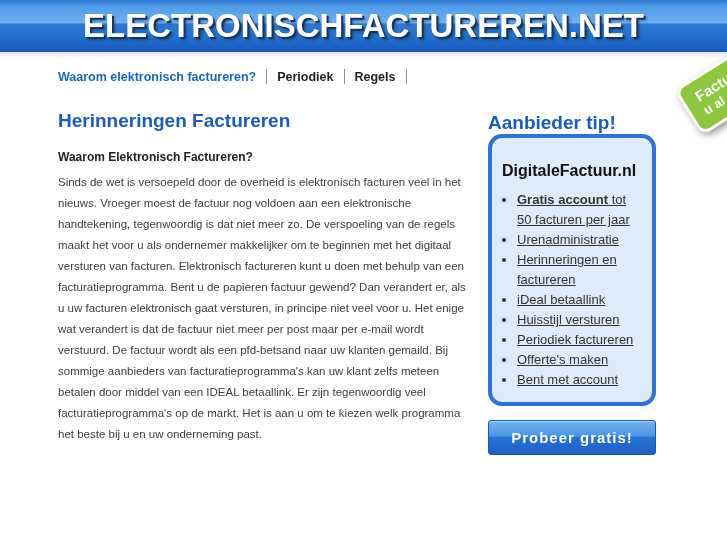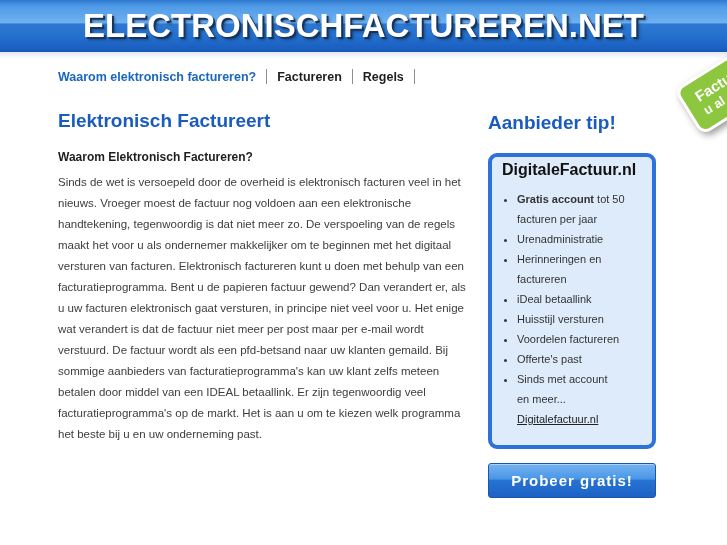--- a/index.html
+++ b/index.html
@@ -44,25 +44,25 @@
   
   main{display:flex;padding:26px 0 0 58px;gap:18px;}
   .content{width:412px;}
   .content h2{color:#1a5cbe;font-size:19px;margin:0 0 18px;}
   .content p{font-size:11.5px;line-height:21px;color:#3d3d3d;margin:0 0 14px;}
   .content h3{font-size:12px;margin:16px 0 8px;color:#1e1e1e;}
   
   aside{width:168px;}
   aside h2{color:#1a5cbe;font-size:19px;margin:2px 0 0;}
   .tip-box{
-    border:4px solid #2d72d9;background:#ddebfb;border-radius:9px;
-    padding:0 8px 12px 10px;box-sizing:border-box;width:168px;margin-top:19px;
+    border:4px solid #2d72d9;background:#ddebfb;border-radius:14px;
+    padding:20px 8px 12px 10px;box-sizing:border-box;width:168px;
   }
   .tip-box h3{font-size:16px;margin:4px 0 10px;color:#111111;}
-  .tip-box ul{margin:0;padding-left:15px;font-size:11px;color:#333333;}
+  .tip-box ul{margin:0;padding-left:15px;font-size:13px;color:#333333;text-decoration:underline;}
   .tip-box li{line-height:20px;}
   .more{font-size:11px;color:#333333;margin:0 0 4px 15px;line-height:20px;}
   .more a{color:#222222;text-decoration:underline;cursor:pointer;}
   
   .cta{
     display:block;width:168px;margin-top:14px;padding:8px 16px;
     border:1px solid #1a55ae;border-radius:3px;
     background:linear-gradient(180deg,#74b3f2 0%,#4a96e6 45%,#2573d3 50%,#1d61c5 100%);
     color:#ffffff;font-weight:bold;font-size:15px;letter-spacing:1px;
     font-family:"Liberation Sans",sans-serif;cursor:pointer;
@@ -78,47 +78,43 @@
 <div class="banner-edge"></div>
 
 <div class="badge">
   <div class="l1">Factureert</div>
   <div class="l2">u al digitaal?</div>
 </div>
 
 <nav>
   <a class="active">Waarom elektronisch factureren?</a>
   <span class="sep"></span>
-  <a>Factureren</a>
+  <a>Periodiek</a>
   <span class="sep"></span>
   <a>Regels</a>
   <span class="sep"></span>
 </nav>
 
 <main>
   <section class="content">
-    <h2>Elektronisch Factureert</h2>
+    <h2>Herinneringen Factureren</h2>
     <h3>Waarom Elektronisch Factureren?</h3>
     <p>Sinds de wet is versoepeld door de overheid is elektronisch facturen veel in het nieuws. Vroeger moest de factuur nog voldoen aan een elektronische handtekening, tegenwoordig is dat niet meer zo. De verspoeling van de regels maakt het voor u als ondernemer makkelijker om te beginnen met het digitaal versturen van facturen. Elektronisch factureren kunt u doen met behulp van een facturatieprogramma. Bent u de papieren factuur gewend? Dan verandert er, als u uw facturen elektronisch gaat versturen, in principe niet veel voor u. Het enige wat verandert is dat de factuur niet meer per post maar per e-mail wordt verstuurd. De factuur wordt als een pfd-betsand naar uw klanten gemaild. Bij sommige aanbieders van facturatieprogramma's kan uw klant zelfs meteen betalen door middel van een IDEAL betaallink. Er zijn tegenwoordig veel facturatieprogramma's op de markt. Het is aan u om te kiezen welk programma het beste bij u en uw onderneming past.</p>
   </section>
 
   <aside>
     <h2>Aanbieder tip!</h2>
     <div class="tip-box">
       <h3>DigitaleFactuur.nl</h3>
       <ul id="feature-list">
           <li><b>Gratis account</b> tot 50 facturen per jaar</li>
           <li>Urenadministratie</li>
           <li>Herinneringen en factureren</li>
           <li>iDeal betaallink</li>
           <li>Huisstijl versturen</li>
-          <li>Voordelen factureren</li>
-          <li>Offerte's past</li>
-          <li>Sinds met account</li>
+          <li>Periodiek factureren</li>
+          <li>Offerte's maken</li>
+          <li>Bent met account</li>
         </ul>
-      <div class="more">
-        <span>en meer...</span>
-        <a>Digitalefactuur.nl</a>
-      </div>
     </div>
     <button class="cta">Probeer gratis!</button>
   </aside>
 </main>
 
 </body></html>

